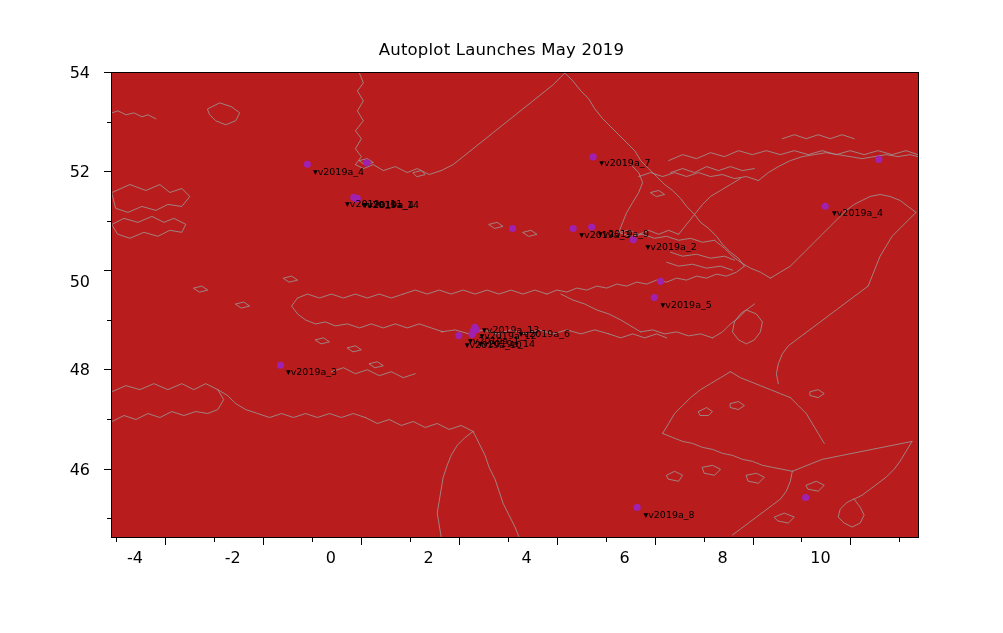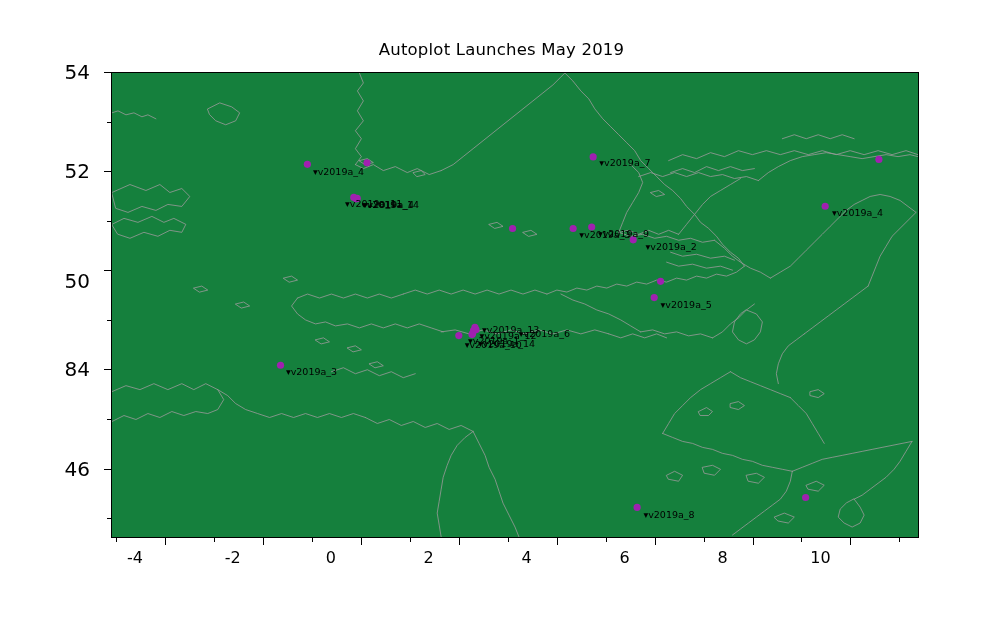--- a/index.html
+++ b/index.html
@@ -33,21 +33,21 @@
   
   #plot-area {
     position: absolute;
     left: 111px;
     top: 72px;
     width: 808px;
     height: 466px;
     border: 1px solid #000000;
     box-sizing: border-box;
     overflow: hidden;
-    background: #15803d;
+    background: #b91c1c;
   }
   #map-svg {
     position: absolute;
     left: 0;
     top: 0;
     width: 100%;
     height: 100%;
     display: block;
   }
   .coast {
@@ -76,21 +76,21 @@
     background: #000000;
   }
   .ytick-major { width: 7px; height: 1px; left: 104px; }
   .ytick-minor { width: 4px; height: 1px; left: 107px; }
   .xtick-major { height: 7px; width: 1px; top: 538px; }
   .xtick-minor { height: 4px; width: 1px; top: 538px; }
   .ylabel {
     position: absolute;
     right: 904px;
     text-align: right;
-    font-size: 20px;
+    font-size: 16px;
     color: #000000;
     font-family: "DejaVu Sans", sans-serif;
     transform: translateY(-50%);
     width: 60px;
     padding-right: 9px;
   }
   .xlabel {
     position: absolute;
     top: 548px;
     text-align: center;
@@ -274,21 +274,21 @@
       <div class="tick xtick-minor" style="left: 311.776px;"></div>
       <div class="tick xtick-minor" style="left: 409.715px;"></div>
       <div class="tick xtick-minor" style="left: 507.655px;"></div>
       <div class="tick xtick-minor" style="left: 605.594px;"></div>
       <div class="tick xtick-minor" style="left: 703.533px;"></div>
       <div class="tick xtick-minor" style="left: 801.473px;"></div>
       <div class="tick xtick-minor" style="left: 899.412px;"></div>
     </div>
   <div id="ylabels">
       <div class="ylabel" style="top: 468.596px;">46</div>
-      <div class="ylabel" style="top: 369.447px;">84</div>
+      <div class="ylabel" style="top: 369.447px;">48</div>
       <div class="ylabel" style="top: 270.298px; margin-top: 11px;">50</div>
       <div class="ylabel" style="top: 171.149px;">52</div>
       <div class="ylabel" style="top: 72px;">54</div>
     </div>
   <div id="xlabels">
       <div class="xlabel" style="left: 164.867px;">-4</div>
       <div class="xlabel" style="left: 262.806px;">-2</div>
       <div class="xlabel" style="left: 360.745px;">0</div>
       <div class="xlabel" style="left: 458.685px;">2</div>
       <div class="xlabel" style="left: 556.624px;">4</div>

